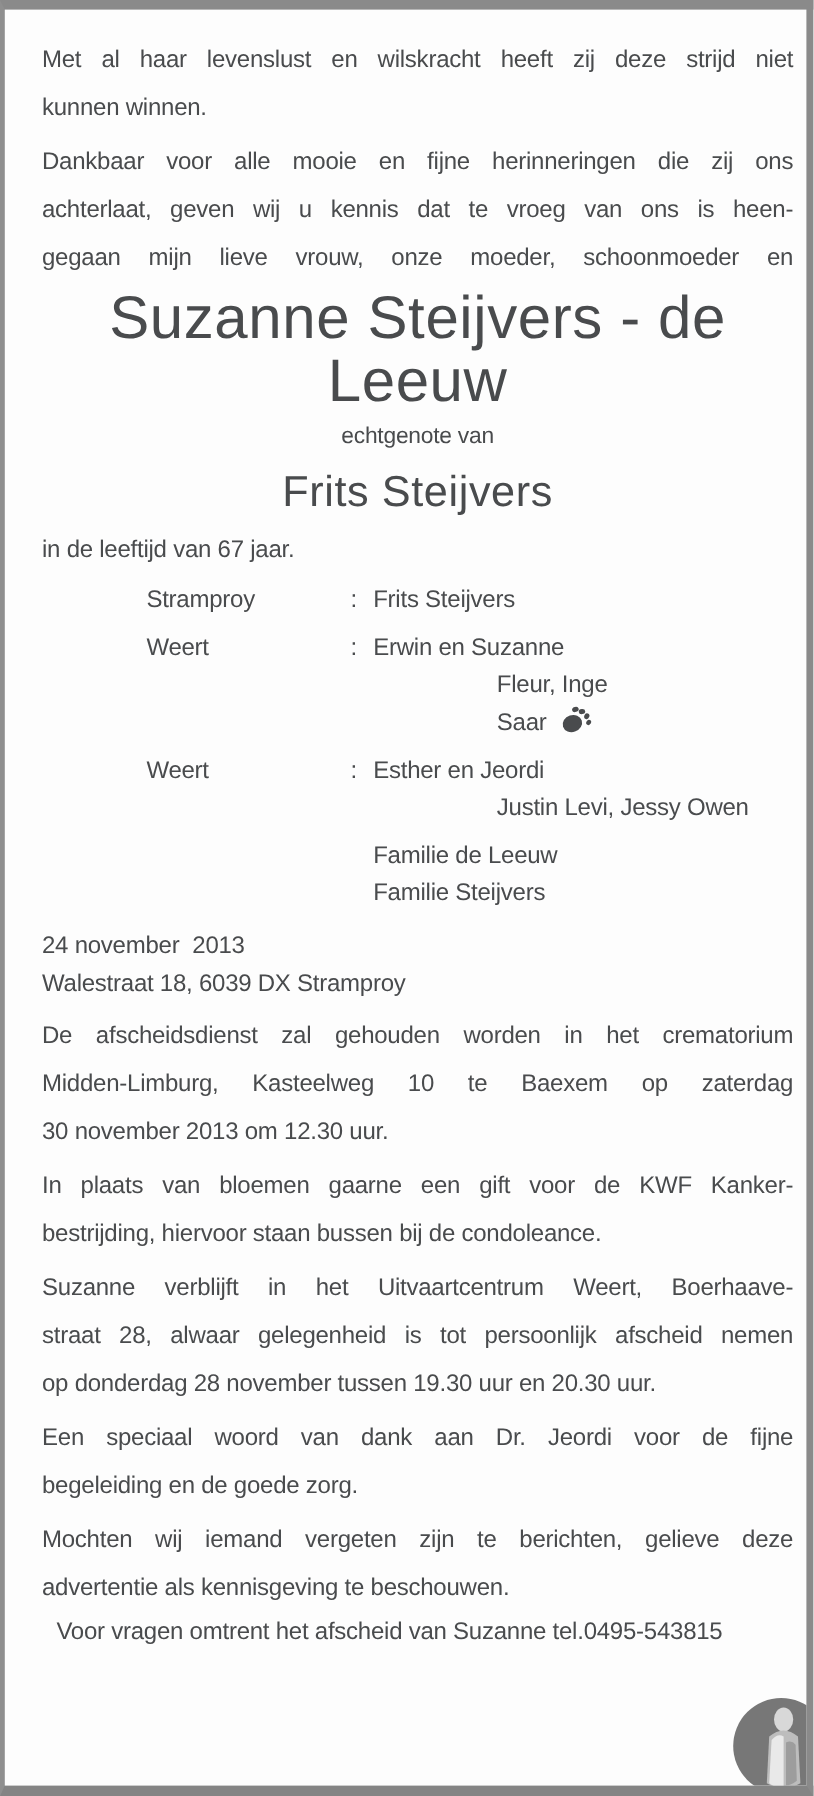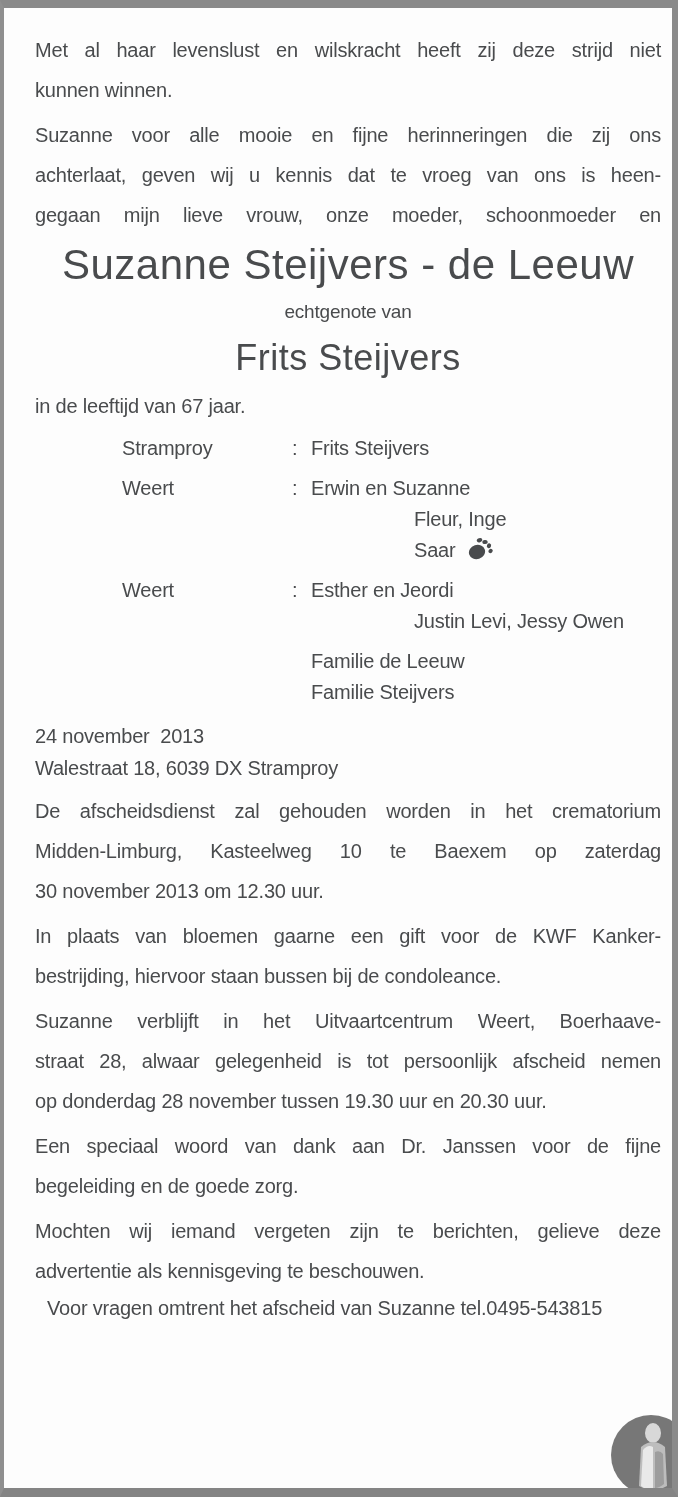--- a/index.html
+++ b/index.html
@@ -25,21 +25,21 @@
     padding: 22px 11px 0 31px;
     font-size: 20px;
     letter-spacing: -0.2px;
   }
   .par { margin: 0; }
   .par + .par { margin-top: 5px; }
   .par .jl, .par .ll { line-height: 40px; }
   .jl { text-align: justify; text-align-last: justify; -moz-text-align-last: justify; }
   .ll { text-align: left; white-space: pre-wrap; }
   .name-title {
-    font-size: 42px;
+    font-size: 50px;
     line-height: 52px;
     margin-top: 4px;
     text-align: center;
     letter-spacing: 0.5px;
   }
   .relation-line { font-size: 19px; line-height: 42px; text-align: center; }
   .spouse-name { font-size: 36px; line-height: 50px; text-align: center; letter-spacing: 0.5px; }
   .age-line { line-height: 42px; margin-top: 2px; }
 
   .family { margin-top: 6px; }
@@ -78,21 +78,21 @@
 
 <div class="ad">
   <div class="content">
 
     <div>
         <div class="par">
           <div class="jl">Met al haar levenslust en wilskracht heeft zij deze strijd niet</div>
           <div class="ll">kunnen winnen.</div>
         </div>
         <div class="par">
-          <div class="jl">Suzanne voor alle mooie en fijne herinneringen die zij ons</div>
+          <div class="jl">Dankbaar voor alle mooie en fijne herinneringen die zij ons</div>
           <div class="jl">achterlaat, geven wij u kennis dat te vroeg van ons is heen-</div>
           <div class="jl">gegaan mijn lieve vrouw, onze moeder, schoonmoeder en</div>
         </div>
       </div>
 
     <div class="name-title">Suzanne Steijvers - de Leeuw</div>
     <div class="relation-line">echtgenote van</div>
     <div class="spouse-name">Frits Steijvers</div>
     <div class="age-line">in de leeftijd van 67 jaar.</div>
 
@@ -153,21 +153,21 @@
         <div class="par body-par">
           <div class="jl">In plaats van bloemen gaarne een gift voor de KWF Kanker-</div>
           <div class="ll">bestrijding, hiervoor staan bussen bij de condoleance.</div>
         </div>
         <div class="par body-par">
           <div class="jl">Suzanne verblijft in het Uitvaartcentrum Weert, Boerhaave-</div>
           <div class="jl">straat 28, alwaar gelegenheid is tot persoonlijk afscheid nemen</div>
           <div class="ll">op donderdag 28 november tussen 19.30 uur en 20.30 uur.</div>
         </div>
         <div class="par body-par">
-          <div class="jl">Een speciaal woord van dank aan Dr. Janssen voor de fijne</div>
+          <div class="jl">Een speciaal woord van dank aan Dr. Jeordi voor de fijne</div>
           <div class="ll">begeleiding en de goede zorg.</div>
         </div>
         <div class="par body-par">
           <div class="jl">Mochten wij iemand vergeten zijn te berichten, gelieve deze</div>
           <div class="ll">advertentie als kennisgeving te beschouwen.</div>
         </div>
       </div>
 
     <div class="footer-line">Voor vragen omtrent het afscheid van Suzanne tel.0495-543815</div>
   </div>

